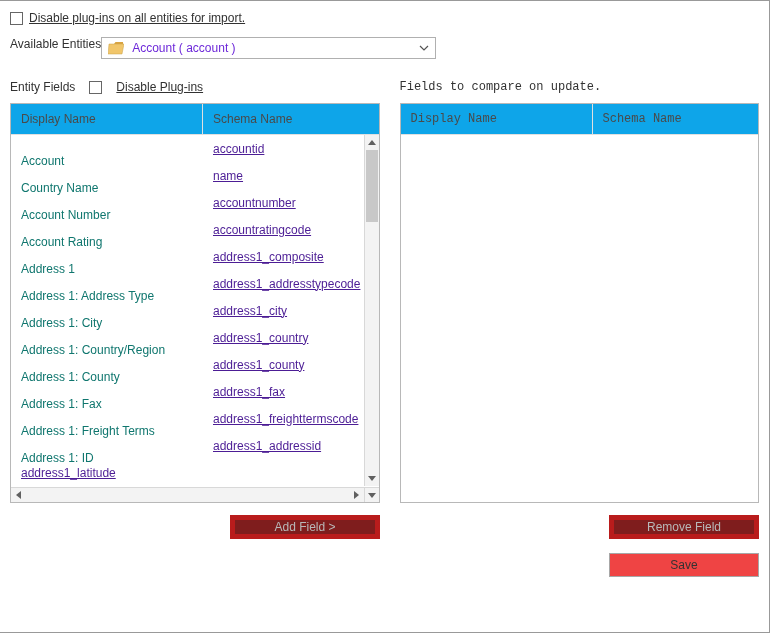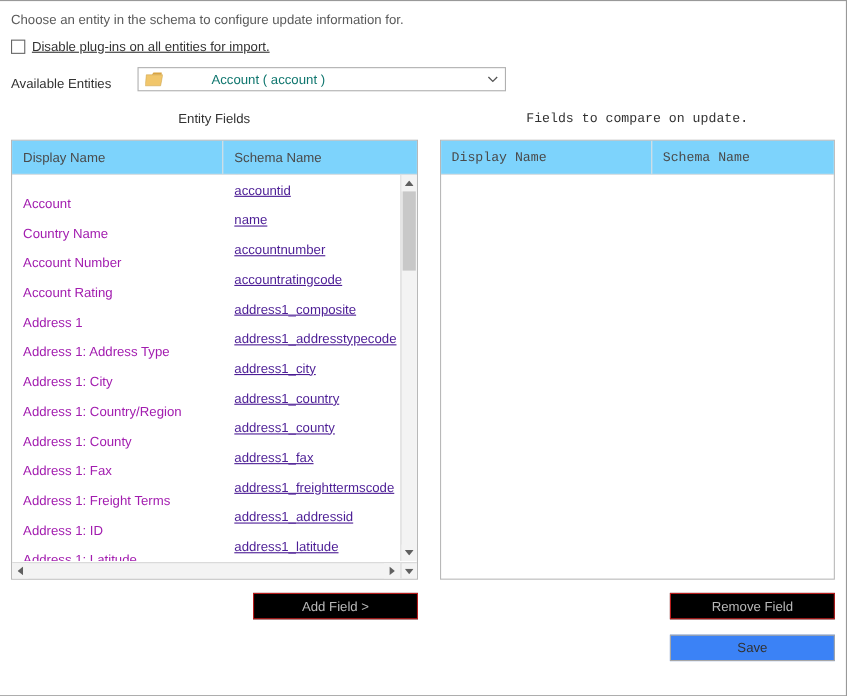--- a/index.html
+++ b/index.html
@@ -30,71 +30,70 @@
   }
   .checkbox {
     width: 13px; height: 13px;
     border: 1px solid #666;
     background: #fff;
     display: inline-block;
   }
   .lbl { color: #323232; text-decoration: underline; }
   .entities-row {
     display: flex;
-    align-items: flex-end;
-    gap: 24px;
+    align-items: flex-start;
+    gap: 0;
     margin-bottom: 18px;
   }
   .entities-label { color: #323232; }
   .dropdown {
     flex: 0 0 335px;
     height: 22px;
     border: 1px solid #b0b0b0;
     display: flex;
     align-items: center;
     padding: 0 6px;
     position: relative;
     background: #fff;
   }
   .dropdown .icon {
     width: 16px; height: 14px;
     margin-right: 8px;
     display: inline-flex;
   }
-  .dropdown .name { flex: 1; color: #0f766e; margin-left: 36px; }
+  .dropdown .name { flex: 1; color: #6d28d9; }
   .dropdown .chev {
     width: 10px; height: 10px;
     display: inline-flex;
     align-items: center; justify-content: center;
   }
   .columns {
     display: flex;
     gap: 20px;
   }
   .col-left { width: 370px; }
   .col-right { width: 360px; font-family: Liberation Mono, monospace; }
   .col-header-row {
     display: flex;
     align-items: center;
     gap: 14px;
     height: 20px;
     margin-bottom: 6px;
-    flex-direction: column;
   }
   .col-title { color: #323232; }
   .list-box {
     border: 1px solid #b8b8b8;
     height: 400px;
     display: flex;
     flex-direction: column;
     position: relative;
   }
   .list-head {
     display: flex;
-    background: #7dd3fc;
+    background: #0ea5e9;
     border-bottom: 1px solid #e0e0e0;
   }
   .list-head .th {
     padding: 8px 10px;
     color: #4a4a4a;
     border-right: 1px solid #e0e0e0;
   }
   .list-head .th:last-child { border-right: none; }
   .th-disp { width: 192px; }
   .th-schema { flex: 1; }
@@ -109,21 +108,21 @@
     overflow: hidden;
   }
   .row {
     display: flex;
     height: 27px;
     align-items: center;
   }
   .cell-disp {
     width: 192px;
     padding: 0 10px;
-    color: #a21caf;
+    color: #0f766e;
     white-space: nowrap;
     overflow: hidden;
     text-overflow: ellipsis;
     margin-top: 25px;
   }
   .cell-schema {
     flex: 1;
     padding: 0 10px;
     color: #4c1d95;
     white-space: nowrap;
@@ -183,48 +182,47 @@
     flex-direction: column;
   }
   .right-box .list-head .th-disp { width: 192px; }
   .actions-row {
     display: flex;
     margin-top: 12px;
   }
   .btn {
     height: 24px;
     min-width: 150px;
-    border: 1px solid #b91c1c;
-    background: #000000;
+    border: 5px solid #b91c1c;
+    background: #7f1d1d;
     color: #b8b8b8;
     display: flex;
     align-items: center;
     justify-content: center;
   }
   .btn.enabled {
     border: 1px solid #a7a7a7;
-    background: #3b82f6;
+    background: #ef4444;
     color: #323232;
   }
   .add-btn { margin-left: 220px; width:150px; }
   .remove-btn { margin-left: auto; width: 130px; }
   .save-row {
     display: flex;
     justify-content: flex-end;
     margin-top: 14px;
   }
   .save-btn { width: 130px; }
   svg { display:block; }
 </style>
 </head>
 <body>
 
 <div class="window">
 
-  <div class="instruction">Choose an entity in the schema to configure update information for.</div>
 
   <div class="chk-row">
     <span class="checkbox"></span>
     <span class="lbl">Disable plug-ins on all entities for import.</span>
   </div>
 
   <div class="entities-row">
     <span class="entities-label">Available Entities</span>
     <div class="dropdown">
       <span class="icon">
@@ -300,21 +298,20 @@
               </div>
               <div class="row">
                 <div class="cell-disp">Address 1: Freight Terms</div>
                 <div class="cell-schema">address1_freighttermscode</div>
               </div>
               <div class="row">
                 <div class="cell-disp">Address 1: ID</div>
                 <div class="cell-schema">address1_addressid</div>
               </div>
               <div class="row">
-                <div class="cell-disp">Address 1: Latitude</div>
                 <div class="cell-schema">address1_latitude</div>
               </div>
             </div>
 
           <div class="vscroll">
             <div class="vbtn">
               <svg width="8" height="5" viewBox="0 0 8 5">
                   <path d="M4 0 L8 5 L0 5 Z" fill="#606060"></path>
                 </svg>
             </div>

